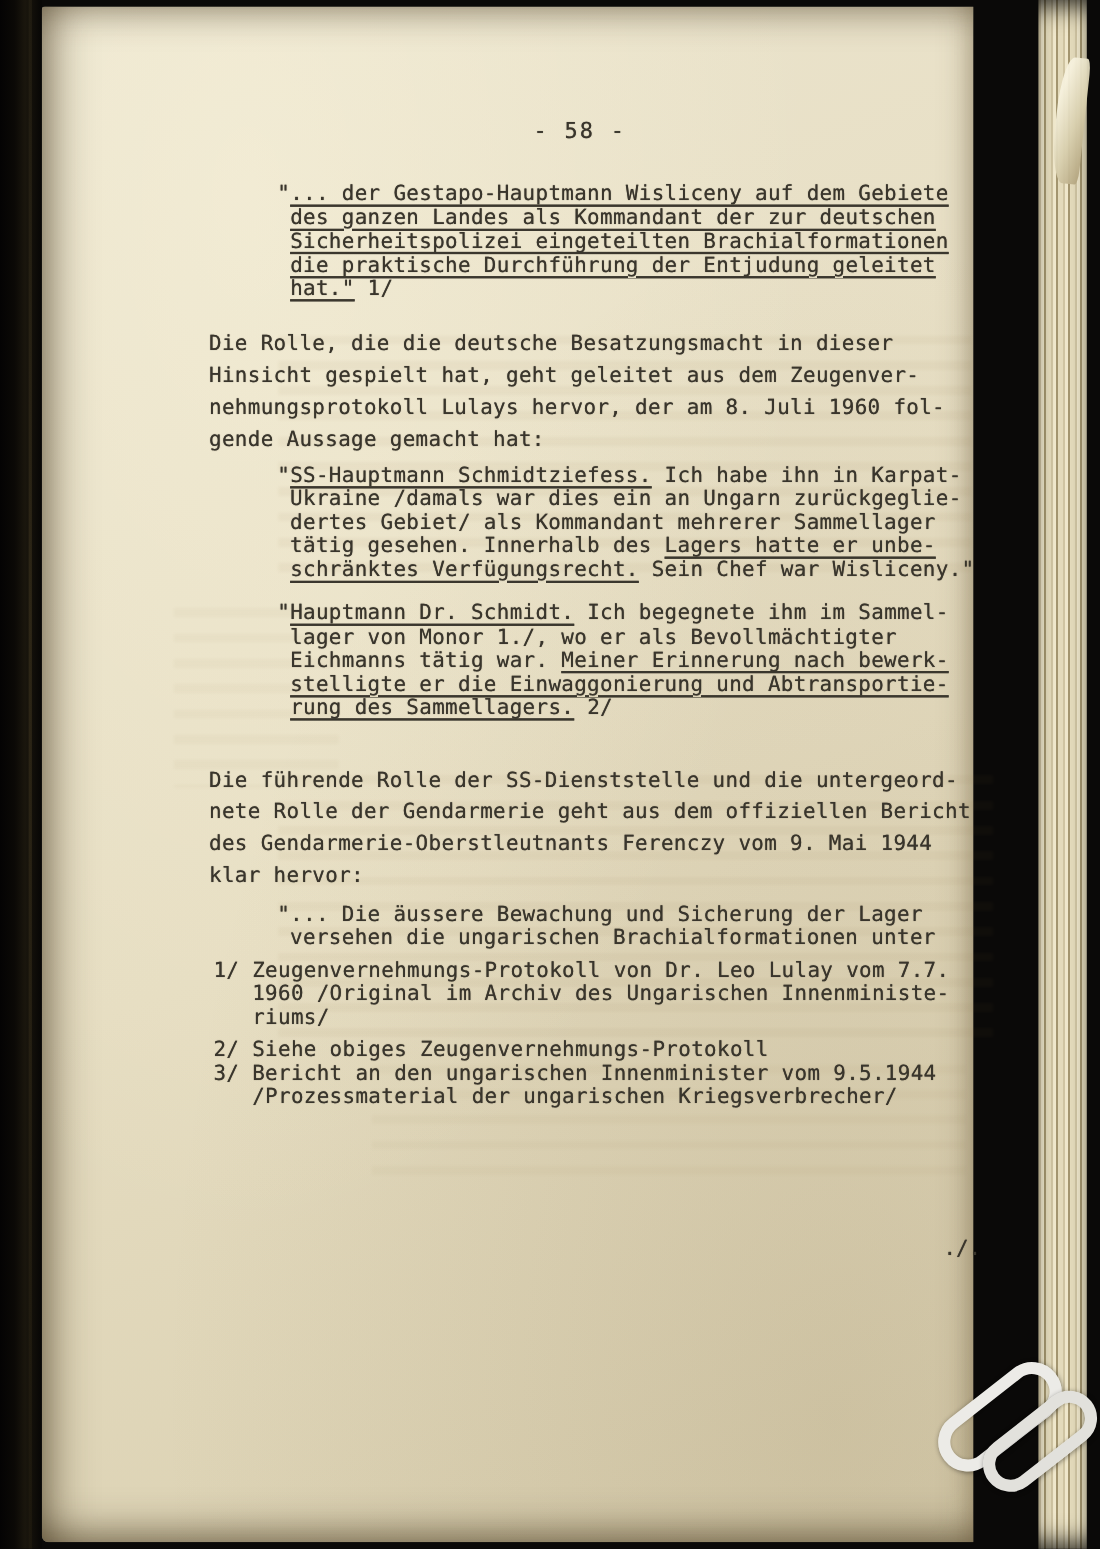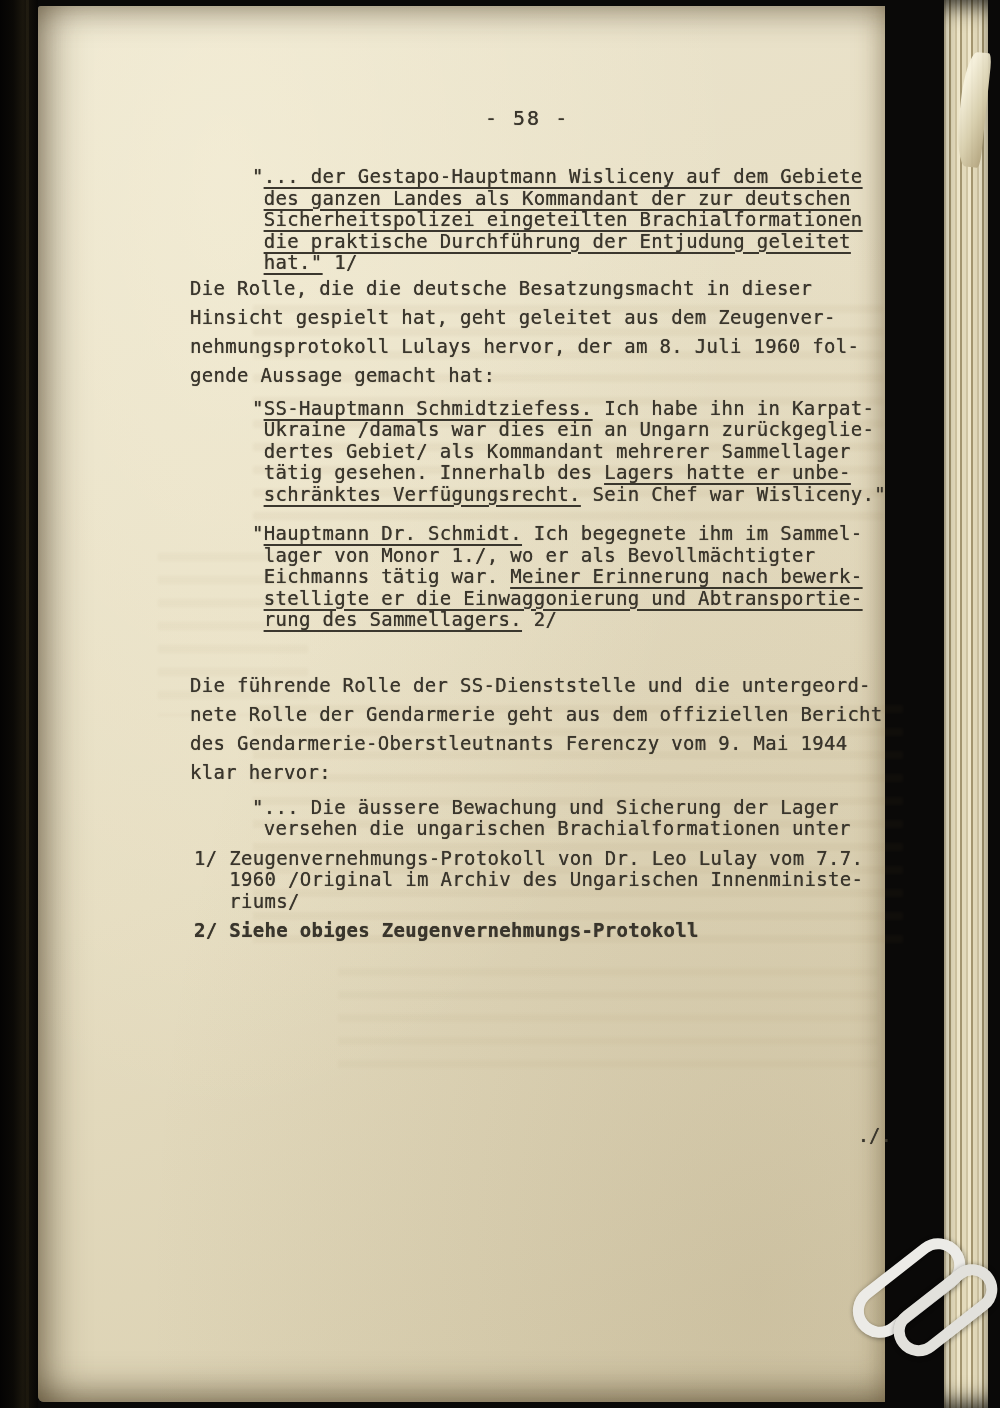--- a/index.html
+++ b/index.html
@@ -67,27 +67,27 @@
   .block.footnote { padding-left:4px; }
   .u {
     text-decoration-line:underline;
     text-decoration-thickness:2px;
     text-underline-offset:4px;
     text-decoration-color:rgba(57,53,44,.9);
   }
   
   #doc-content .block:nth-child(1){ margin-top:70px; }
   #doc-content .block:nth-child(2){ margin-top:36px; }
-  #doc-content .block:nth-child(3){ }
+  #doc-content .block:nth-child(3){ margin-top:24px; }
   #doc-content .block:nth-child(4){ margin-top:8px;  }
   #doc-content .block:nth-child(5){ margin-top:18px; }
   #doc-content .block:nth-child(6){ margin-top:40px; }
   #doc-content .block:nth-child(7){ margin-top:10px; }
   #doc-content .block:nth-child(8){ margin-top:8px; }
-  #doc-content .block:nth-child(9){ margin-top:8px;font-weight:bold;  }
+  #doc-content .block:nth-child(9){ margin-top:8px;  }
 
   .continuation-row {
     position:absolute; left:152px; top:1118px; width:730px;
     text-align:right; padding-right:28px; font-size:19px;
   }
 
   
   .corner-curl {
     position:absolute; right:14px; top:52px; width:26px; height:115px;
     background:linear-gradient(105deg,#f6f1dd 20%,#d8cfae 60%,#b1a27c);
@@ -158,20 +158,24 @@
         <div class="line"><span> versehen die ungarischen Brachialformationen unter</span></div>
       </div>
       <div class="block footnote">
         <div class="line"><span>1/ Zeugenvernehmungs-Protokoll von Dr. Leo Lulay vom 7.7.</span></div>
         <div class="line"><span>   1960 /Original im Archiv des Ungarischen Innenministe-</span></div>
         <div class="line"><span>   riums/</span></div>
       </div>
       <div class="block footnote">
         <div class="line"><span>2/ Siehe obiges Zeugenvernehmungs-Protokoll</span></div>
       </div>
+      <div class="block footnote">
+        <div class="line"><span>3/ Bericht an den ungarischen Innenminister vom 9.5.1944</span></div>
+        <div class="line"><span>   /Prozessmaterial der ungarischen Kriegsverbrecher/</span></div>
+      </div>
     </div>
 
   <div class="continuation-row line">./.</div>
 </div>
 
 <div class="page-stack"></div>
 <div class="corner-curl"></div>
 
 <div class="paperclip">
   <div class="clip-loop loop-outer"></div>

